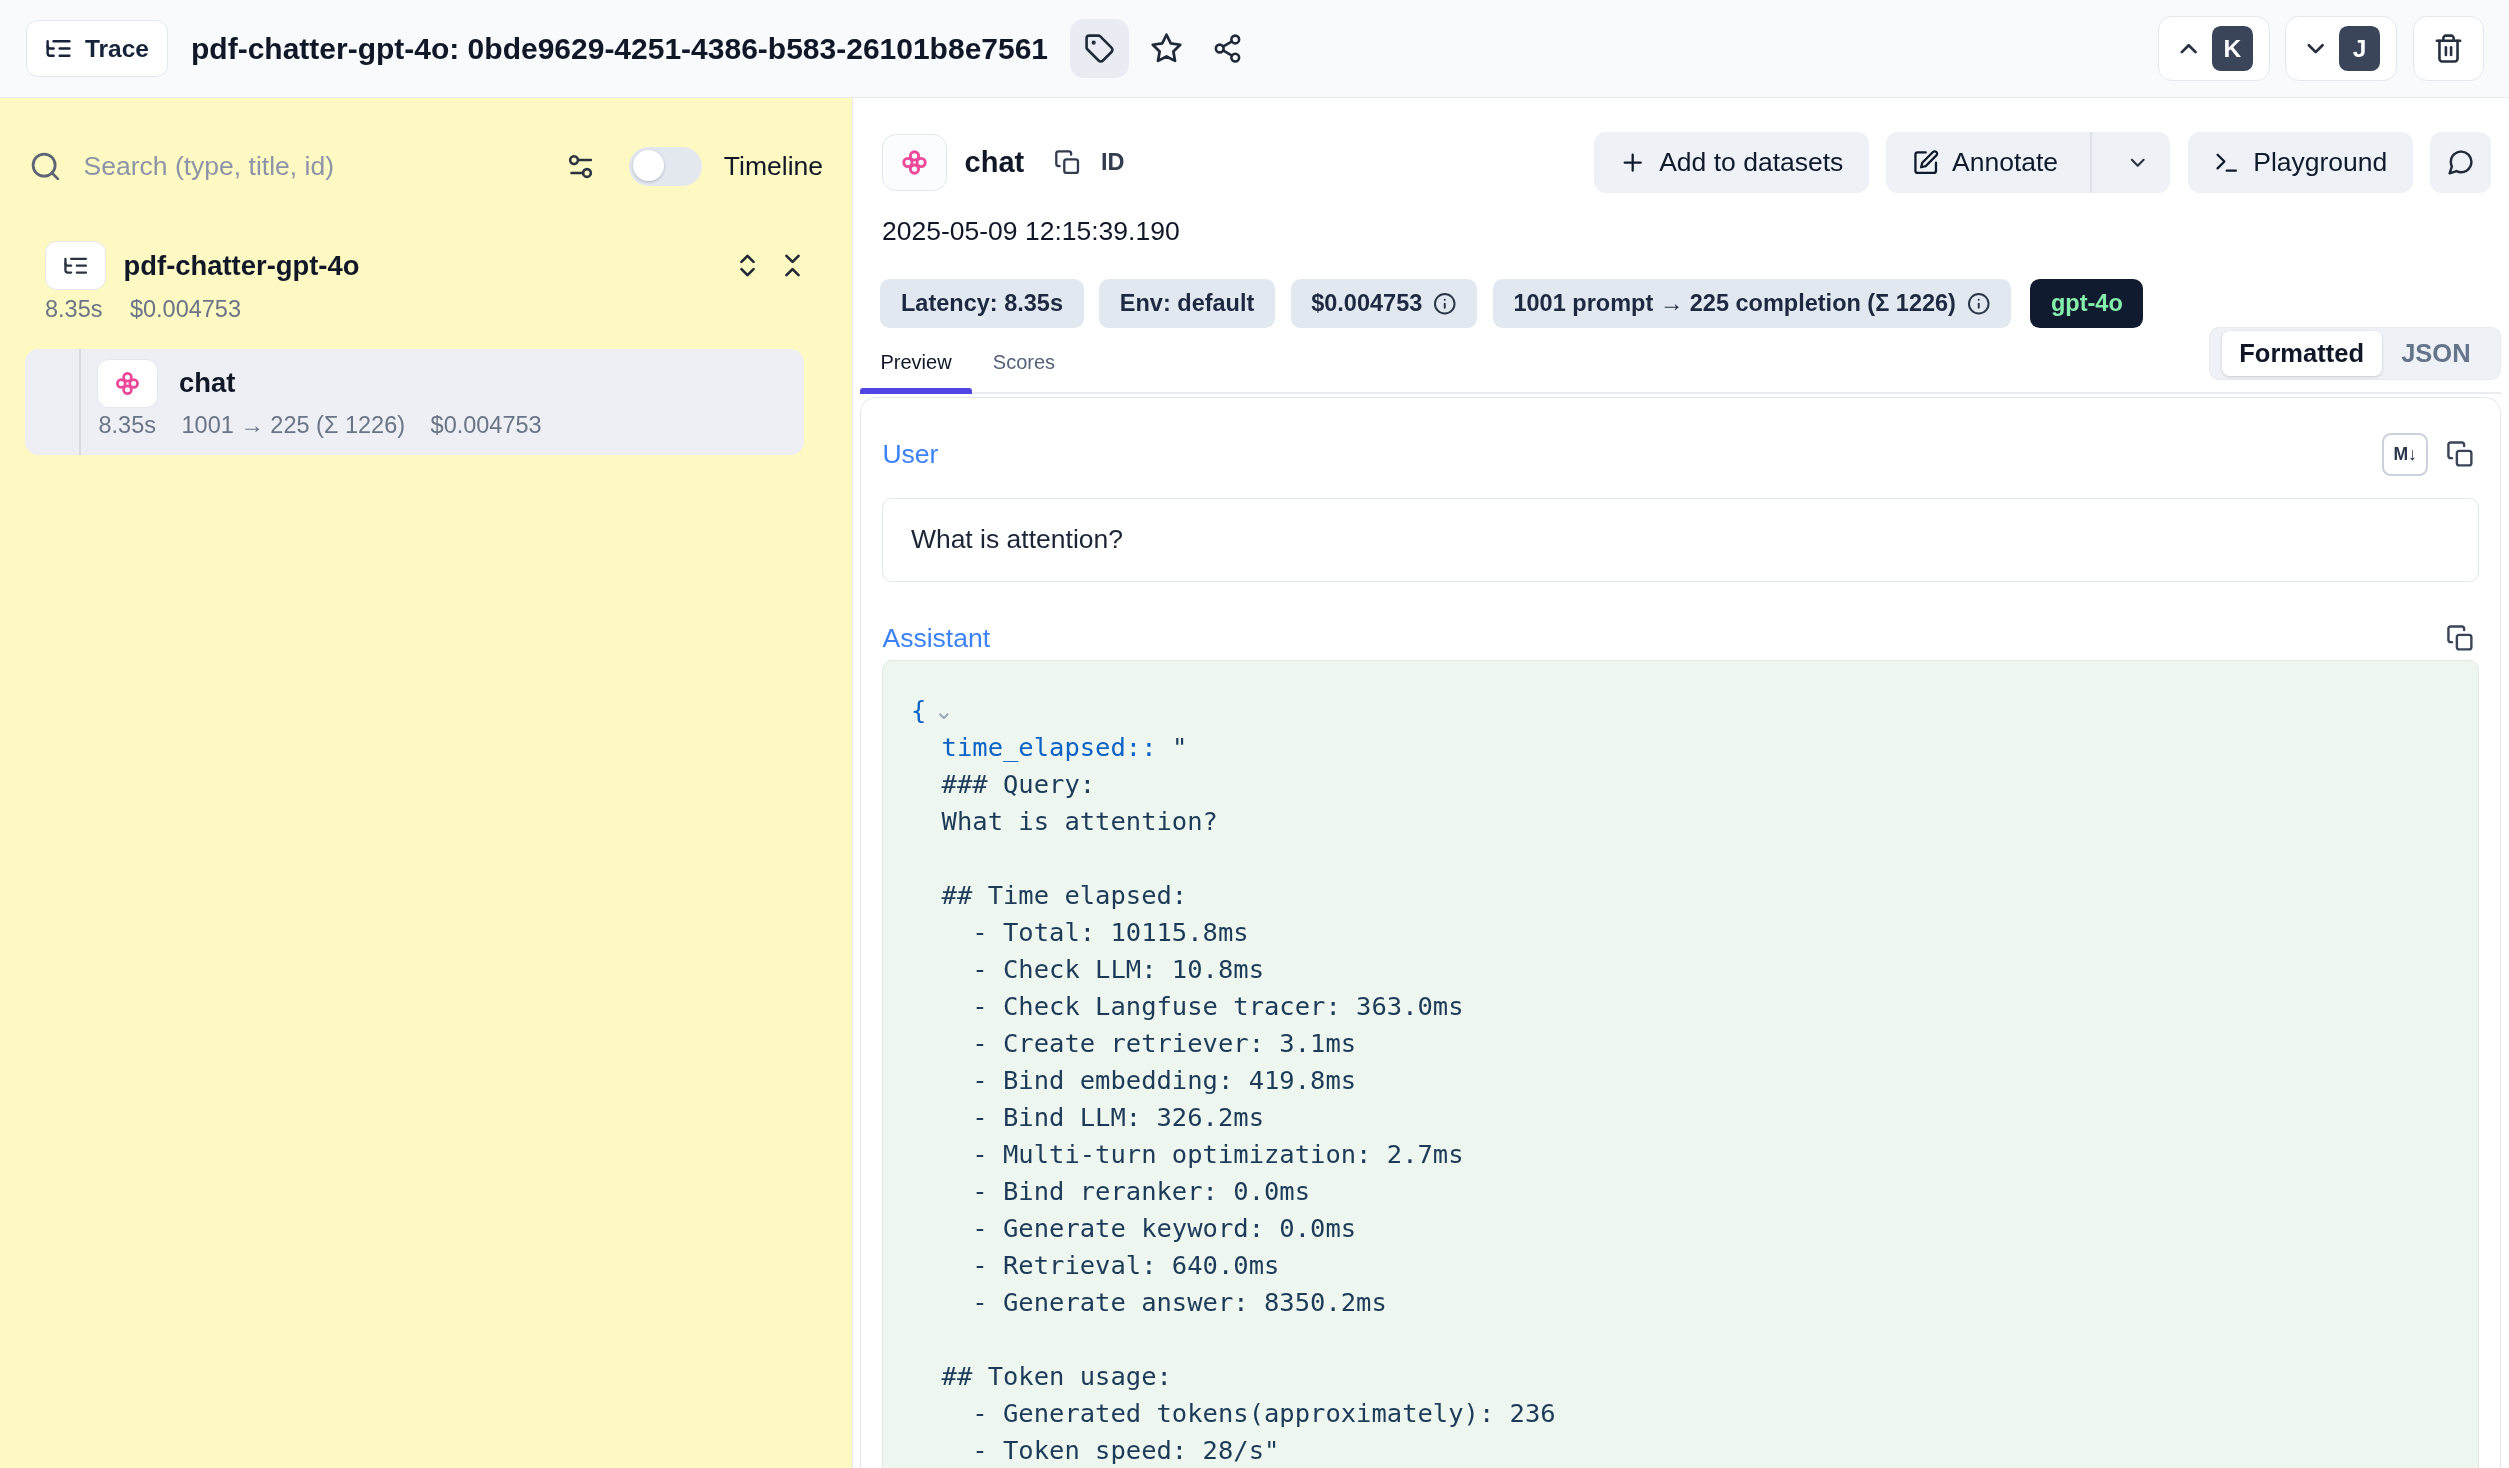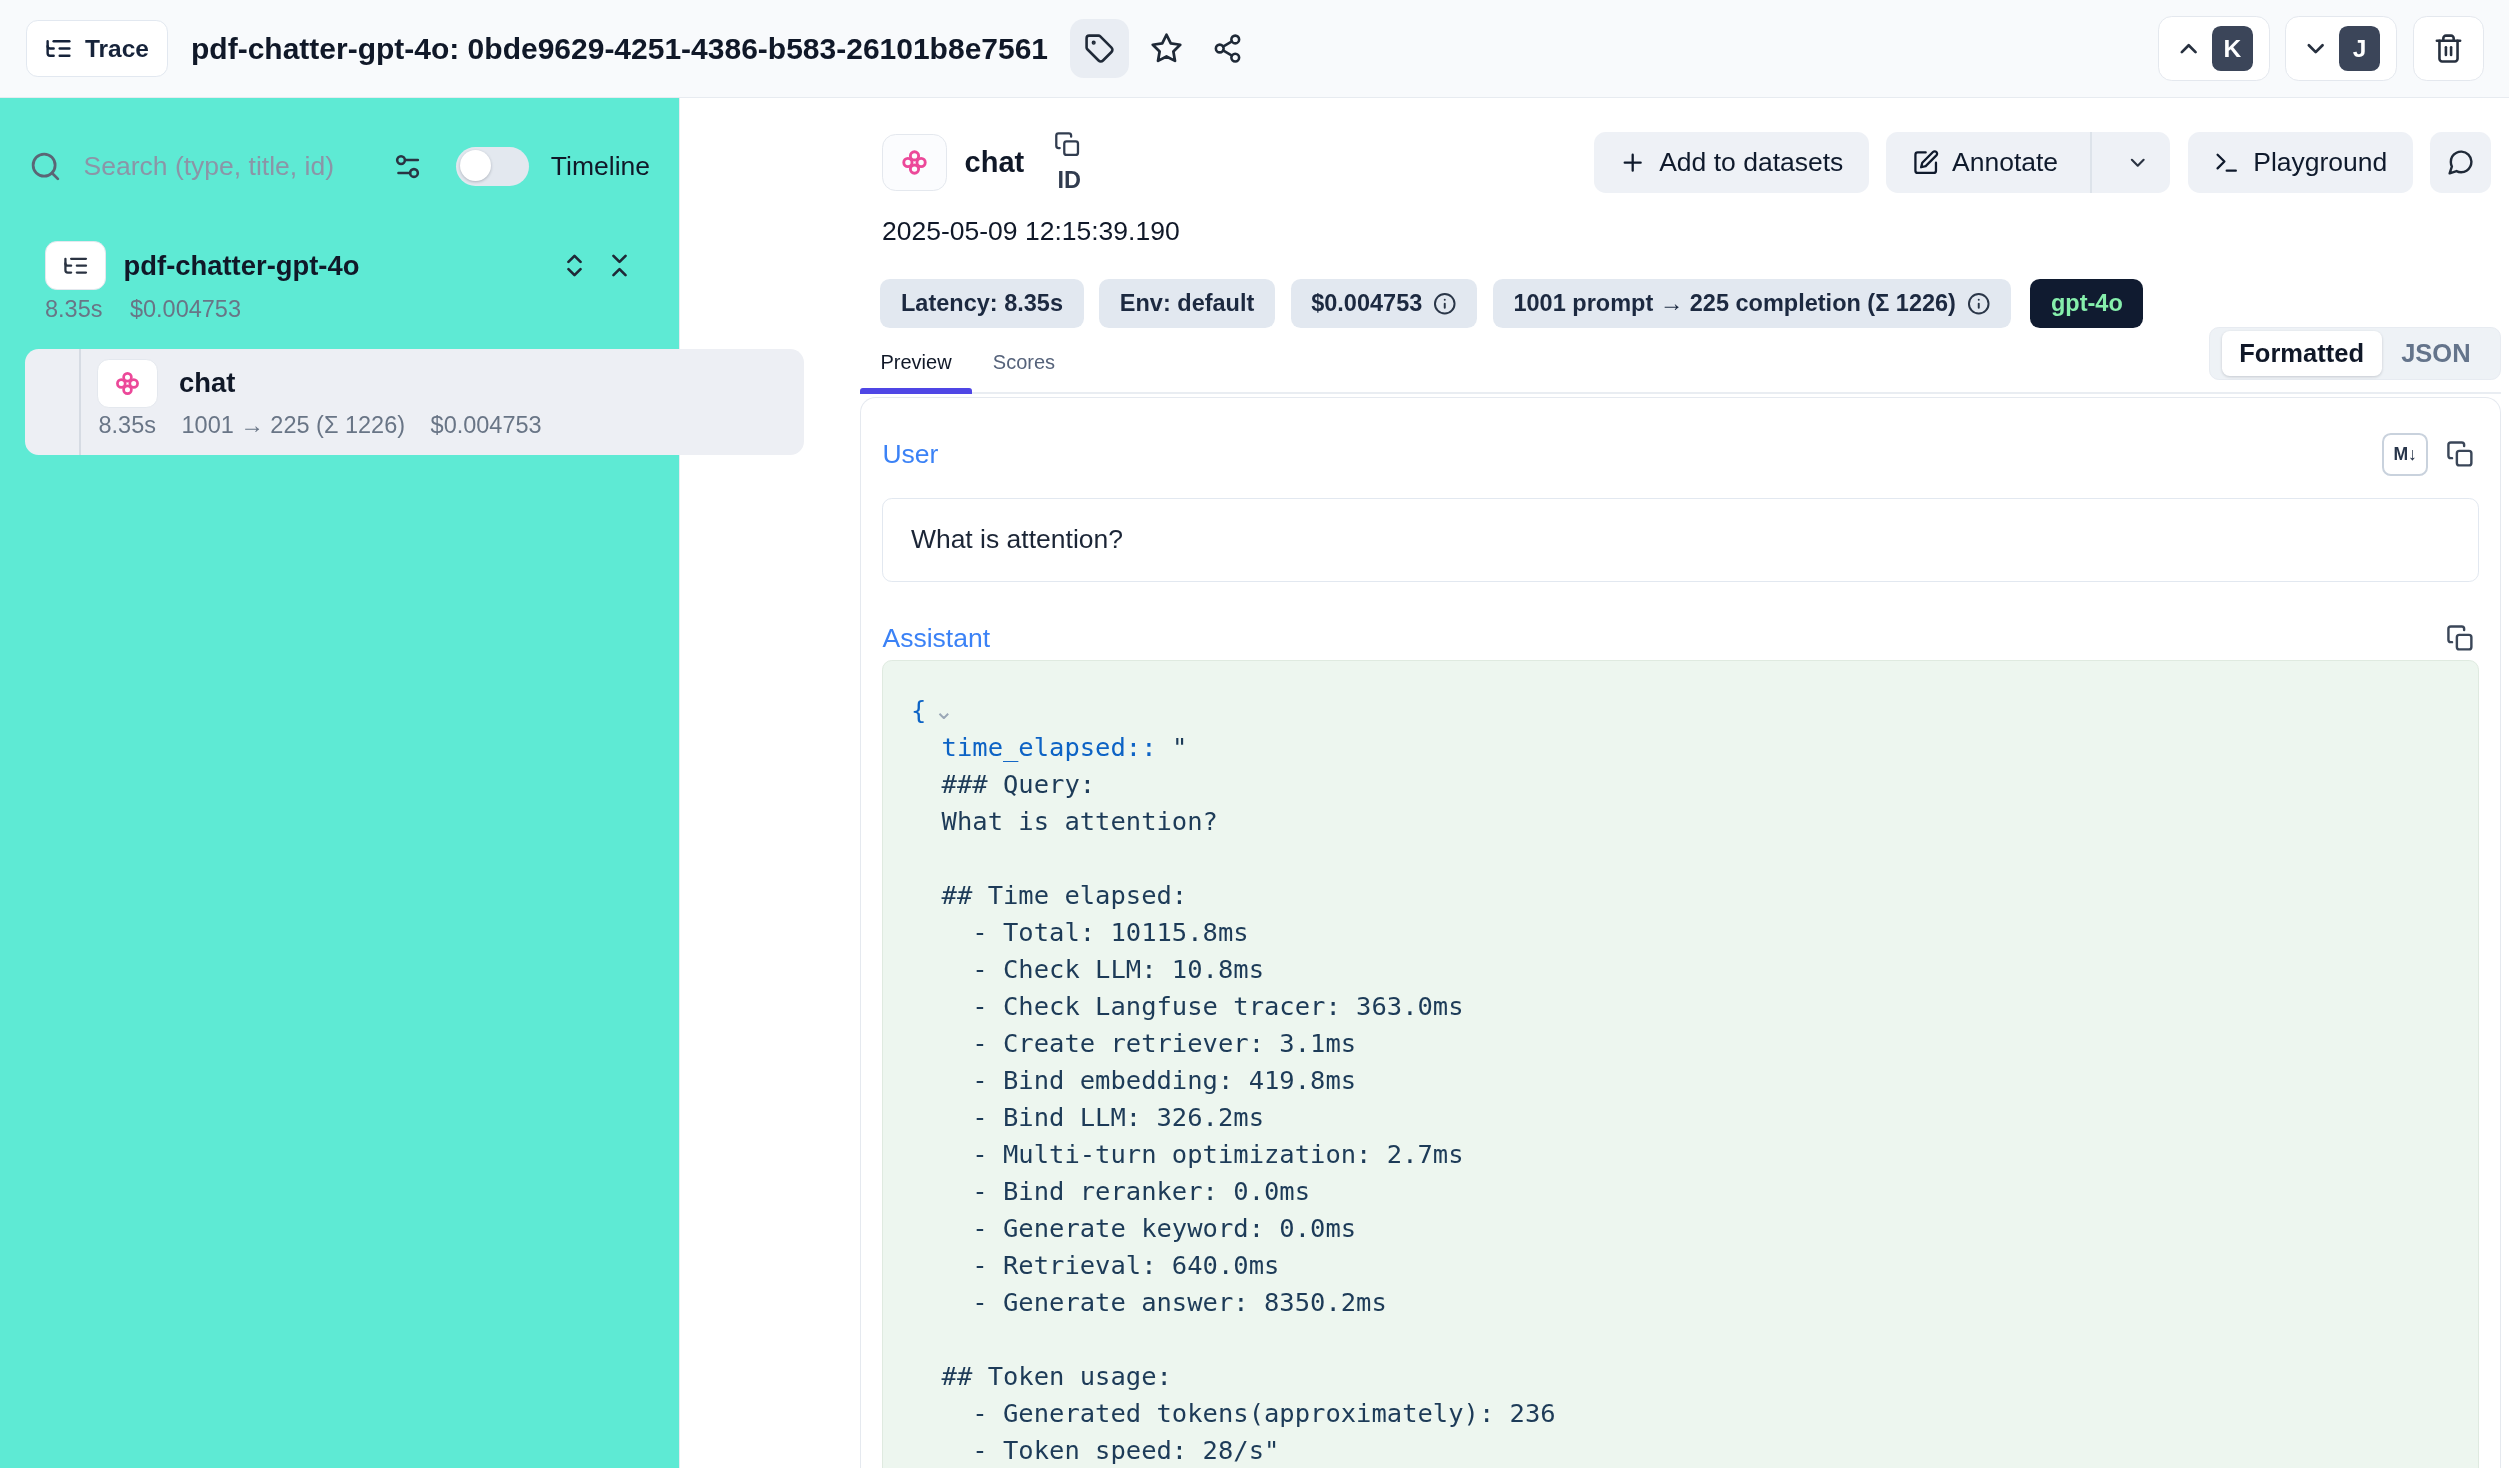--- a/index.html
+++ b/index.html
@@ -32,21 +32,21 @@
   .nav-btn {
     background:#fff; border:1px solid #e4e8ee; border-radius:13.7px; height:65px;
     display:flex; align-items:center; gap:9.8px; padding:0 15.7px; color:#27303f;
   }
   .kbd {
     background:#3b4559; color:#fff; border-radius:8.8px; min-width:41px; height:45px;
     display:flex; align-items:center; justify-content:center; font-size:24.5px; font-weight:600; padding:0 7.8px;
   }
 
   
-  .sidebar { position:absolute; top:98px; left:0; width:680px; bottom:0; background:#5eead4; border-right:1px solid #e7ebf0; }
+  .sidebar { position:absolute; top:98px; left:0; width:853px; bottom:0; background:#fef9c3; border-right:1px solid #e7ebf0; }
   .search-row { position:absolute; top:29px; left:29px; right:29px; height:78px; display:flex; align-items:center; color:#5b6575; }
   .search-input {
     border:none; outline:none; background:transparent; font-size:26.5px; color:#101828;
     font-family:"Liberation Sans", sans-serif; flex:1; margin-left:19.6px; min-width:0;
   }
   .search-input::placeholder { color:#8b95a7; }
   .switch { width:73px; height:39px; border-radius:19.6px; background:#e3e8ef; position:relative; margin-left:33px; flex:0 0 auto; }
   .switch .knob { position:absolute; top:3.9px; left:3.9px; width:31px; height:31px; border-radius:50%; background:#fff; box-shadow:0 1px 2.9px rgba(16,24,40,.25); }
   .timeline-label { font-size:26.5px; font-weight:500; color:#101828; margin-left:21.6px; flex:0 0 auto; }
 
@@ -72,21 +72,21 @@
   
   .main { position:absolute; top:98px; left:853px; right:0; bottom:0; background:#fff; }
 
   .obs-header { position:absolute; top:32px; left:29px; right:17.6px; height:65px; display:flex; align-items:center; }
   .obs-left { display:flex; align-items:center; gap:17.6px; }
   .obs-badge {
     width:65px; height:57px; border:1px solid #e4e8ee; border-radius:13.7px; background:#fbfcfe;
     display:flex; align-items:center; justify-content:center; color:#ec4899;
   }
   .obs-title { font-size:29px; font-weight:700; color:#101828; }
-  .copy-id { display:flex; align-items:flex-end; gap:8px; margin-left:11.8px; color:#313c4f; font-size:23.5px; font-weight:600;flex-direction:column; }
+  .copy-id { display:flex; align-items:flex-end; gap:20px; margin-left:11.8px; color:#313c4f; font-size:23.5px; font-weight:600; }
   .obs-actions { margin-left:auto; display:flex; align-items:center; gap:17.6px; }
   .btn {
     background:#eef1f6; border-radius:11.8px; height:61px; display:flex; align-items:center; gap:12.7px;
     padding:0 25.5px; font-size:26.5px; font-weight:500; color:#0f1a2c; white-space:nowrap;
   }
   .btn-split { padding:0; }
   .btn-split .split-main { display:flex; align-items:center; gap:12.7px; padding:0 19.6px 0 25.5px; height:100%; }
   .btn-split .split-sep { width:2px; height:61px; background:#dde3ea; }
   .btn-split .split-caret { width:65px; height:100%; display:flex; align-items:center; justify-content:center; color:#2a3342; }
   .btn-icon-only { width:61px; padding:0; justify-content:center; color:#1f2937; }

